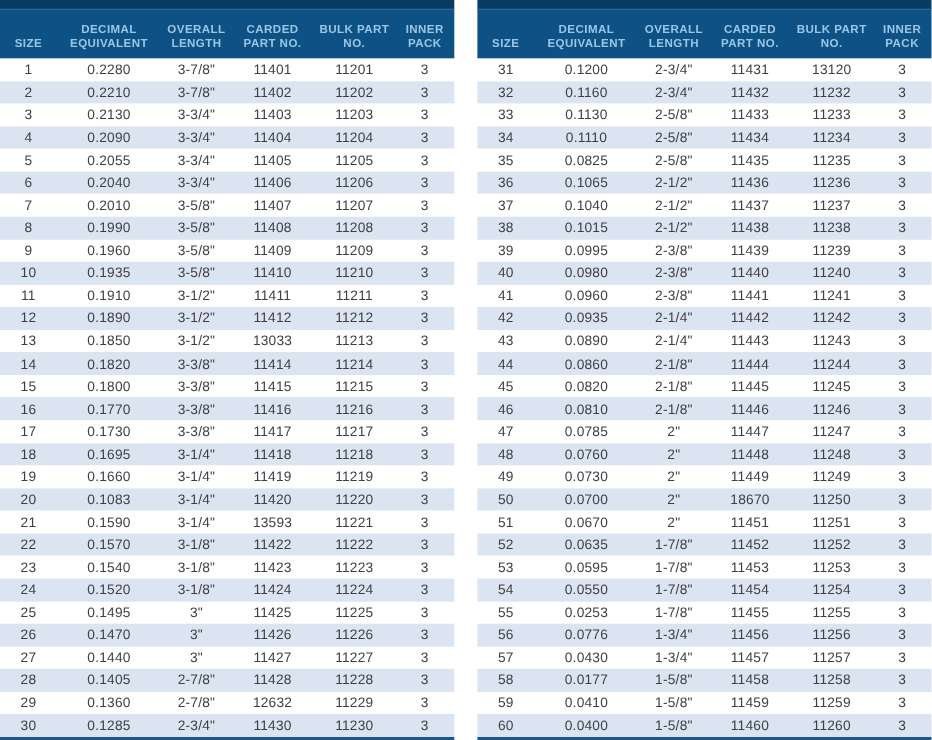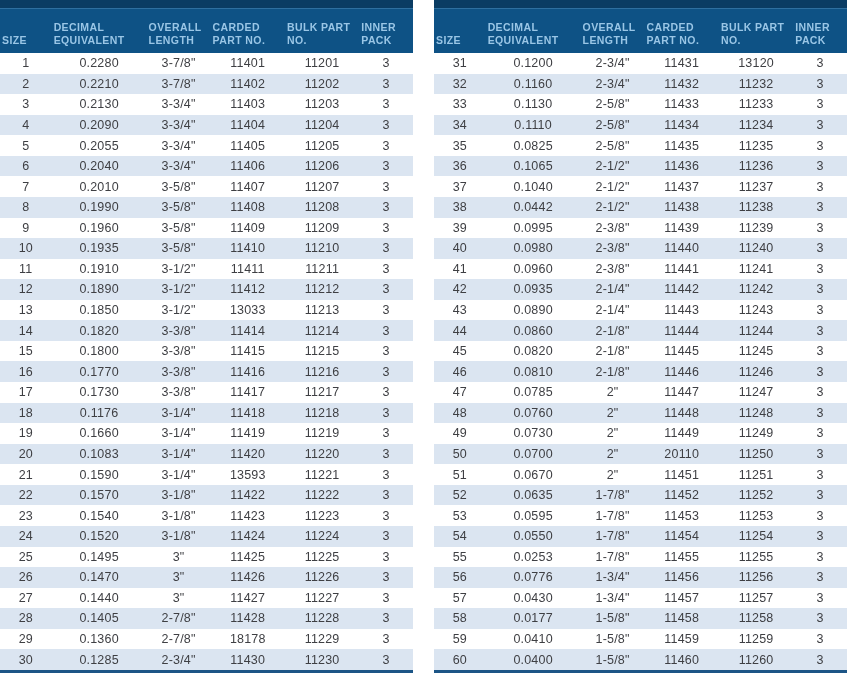--- a/index.html
+++ b/index.html
@@ -28,21 +28,21 @@
     display:flex;
     align-items:flex-end;
     height:39px;
     padding-bottom:5px;
     font-size:10.5px;
     font-weight:bold;
     letter-spacing:0.4px;
     line-height:1.3;
   }
   .th{
-    text-align:left;
+    text-align:center;
     padding:0 2px;
     box-sizing:border-box;
   }
   .tbody{
     flex:1;
     display:flex;flex-direction:column;
     border-bottom:3px solid var(--table-rule,#1c5586);
   }
   .tr{
     flex:1;
@@ -213,21 +213,21 @@
         <div class="tr">
           <div class="td c0">17</div>
           <div class="td c1">0.1730</div>
           <div class="td c2">3-3/8"</div>
           <div class="td c3">11417</div>
           <div class="td c4">11217</div>
           <div class="td c5">3</div>
         </div>
         <div class="tr">
           <div class="td c0">18</div>
-          <div class="td c1">0.1176</div>
+          <div class="td c1">0.1695</div>
           <div class="td c2">3-1/4"</div>
           <div class="td c3">11418</div>
           <div class="td c4">11218</div>
           <div class="td c5">3</div>
         </div>
         <div class="tr">
           <div class="td c0">19</div>
           <div class="td c1">0.1660</div>
           <div class="td c2">3-1/4"</div>
           <div class="td c3">11419</div>
@@ -303,21 +303,21 @@
           <div class="td c1">0.1405</div>
           <div class="td c2">2-7/8"</div>
           <div class="td c3">11428</div>
           <div class="td c4">11228</div>
           <div class="td c5">3</div>
         </div>
         <div class="tr">
           <div class="td c0">29</div>
           <div class="td c1">0.1360</div>
           <div class="td c2">2-7/8"</div>
-          <div class="td c3">18178</div>
+          <div class="td c3">12632</div>
           <div class="td c4">11229</div>
           <div class="td c5">3</div>
         </div>
         <div class="tr">
           <div class="td c0">30</div>
           <div class="td c1">0.1285</div>
           <div class="td c2">2-3/4"</div>
           <div class="td c3">11430</div>
           <div class="td c4">11230</div>
           <div class="td c5">3</div>
@@ -387,21 +387,21 @@
         <div class="tr">
           <div class="td c0">37</div>
           <div class="td c1">0.1040</div>
           <div class="td c2">2-1/2"</div>
           <div class="td c3">11437</div>
           <div class="td c4">11237</div>
           <div class="td c5">3</div>
         </div>
         <div class="tr">
           <div class="td c0">38</div>
-          <div class="td c1">0.0442</div>
+          <div class="td c1">0.1015</div>
           <div class="td c2">2-1/2"</div>
           <div class="td c3">11438</div>
           <div class="td c4">11238</div>
           <div class="td c5">3</div>
         </div>
         <div class="tr">
           <div class="td c0">39</div>
           <div class="td c1">0.0995</div>
           <div class="td c2">2-3/8"</div>
           <div class="td c3">11439</div>
@@ -485,21 +485,21 @@
           <div class="td c1">0.0730</div>
           <div class="td c2">2"</div>
           <div class="td c3">11449</div>
           <div class="td c4">11249</div>
           <div class="td c5">3</div>
         </div>
         <div class="tr">
           <div class="td c0">50</div>
           <div class="td c1">0.0700</div>
           <div class="td c2">2"</div>
-          <div class="td c3">20110</div>
+          <div class="td c3">18670</div>
           <div class="td c4">11250</div>
           <div class="td c5">3</div>
         </div>
         <div class="tr">
           <div class="td c0">51</div>
           <div class="td c1">0.0670</div>
           <div class="td c2">2"</div>
           <div class="td c3">11451</div>
           <div class="td c4">11251</div>
           <div class="td c5">3</div>

